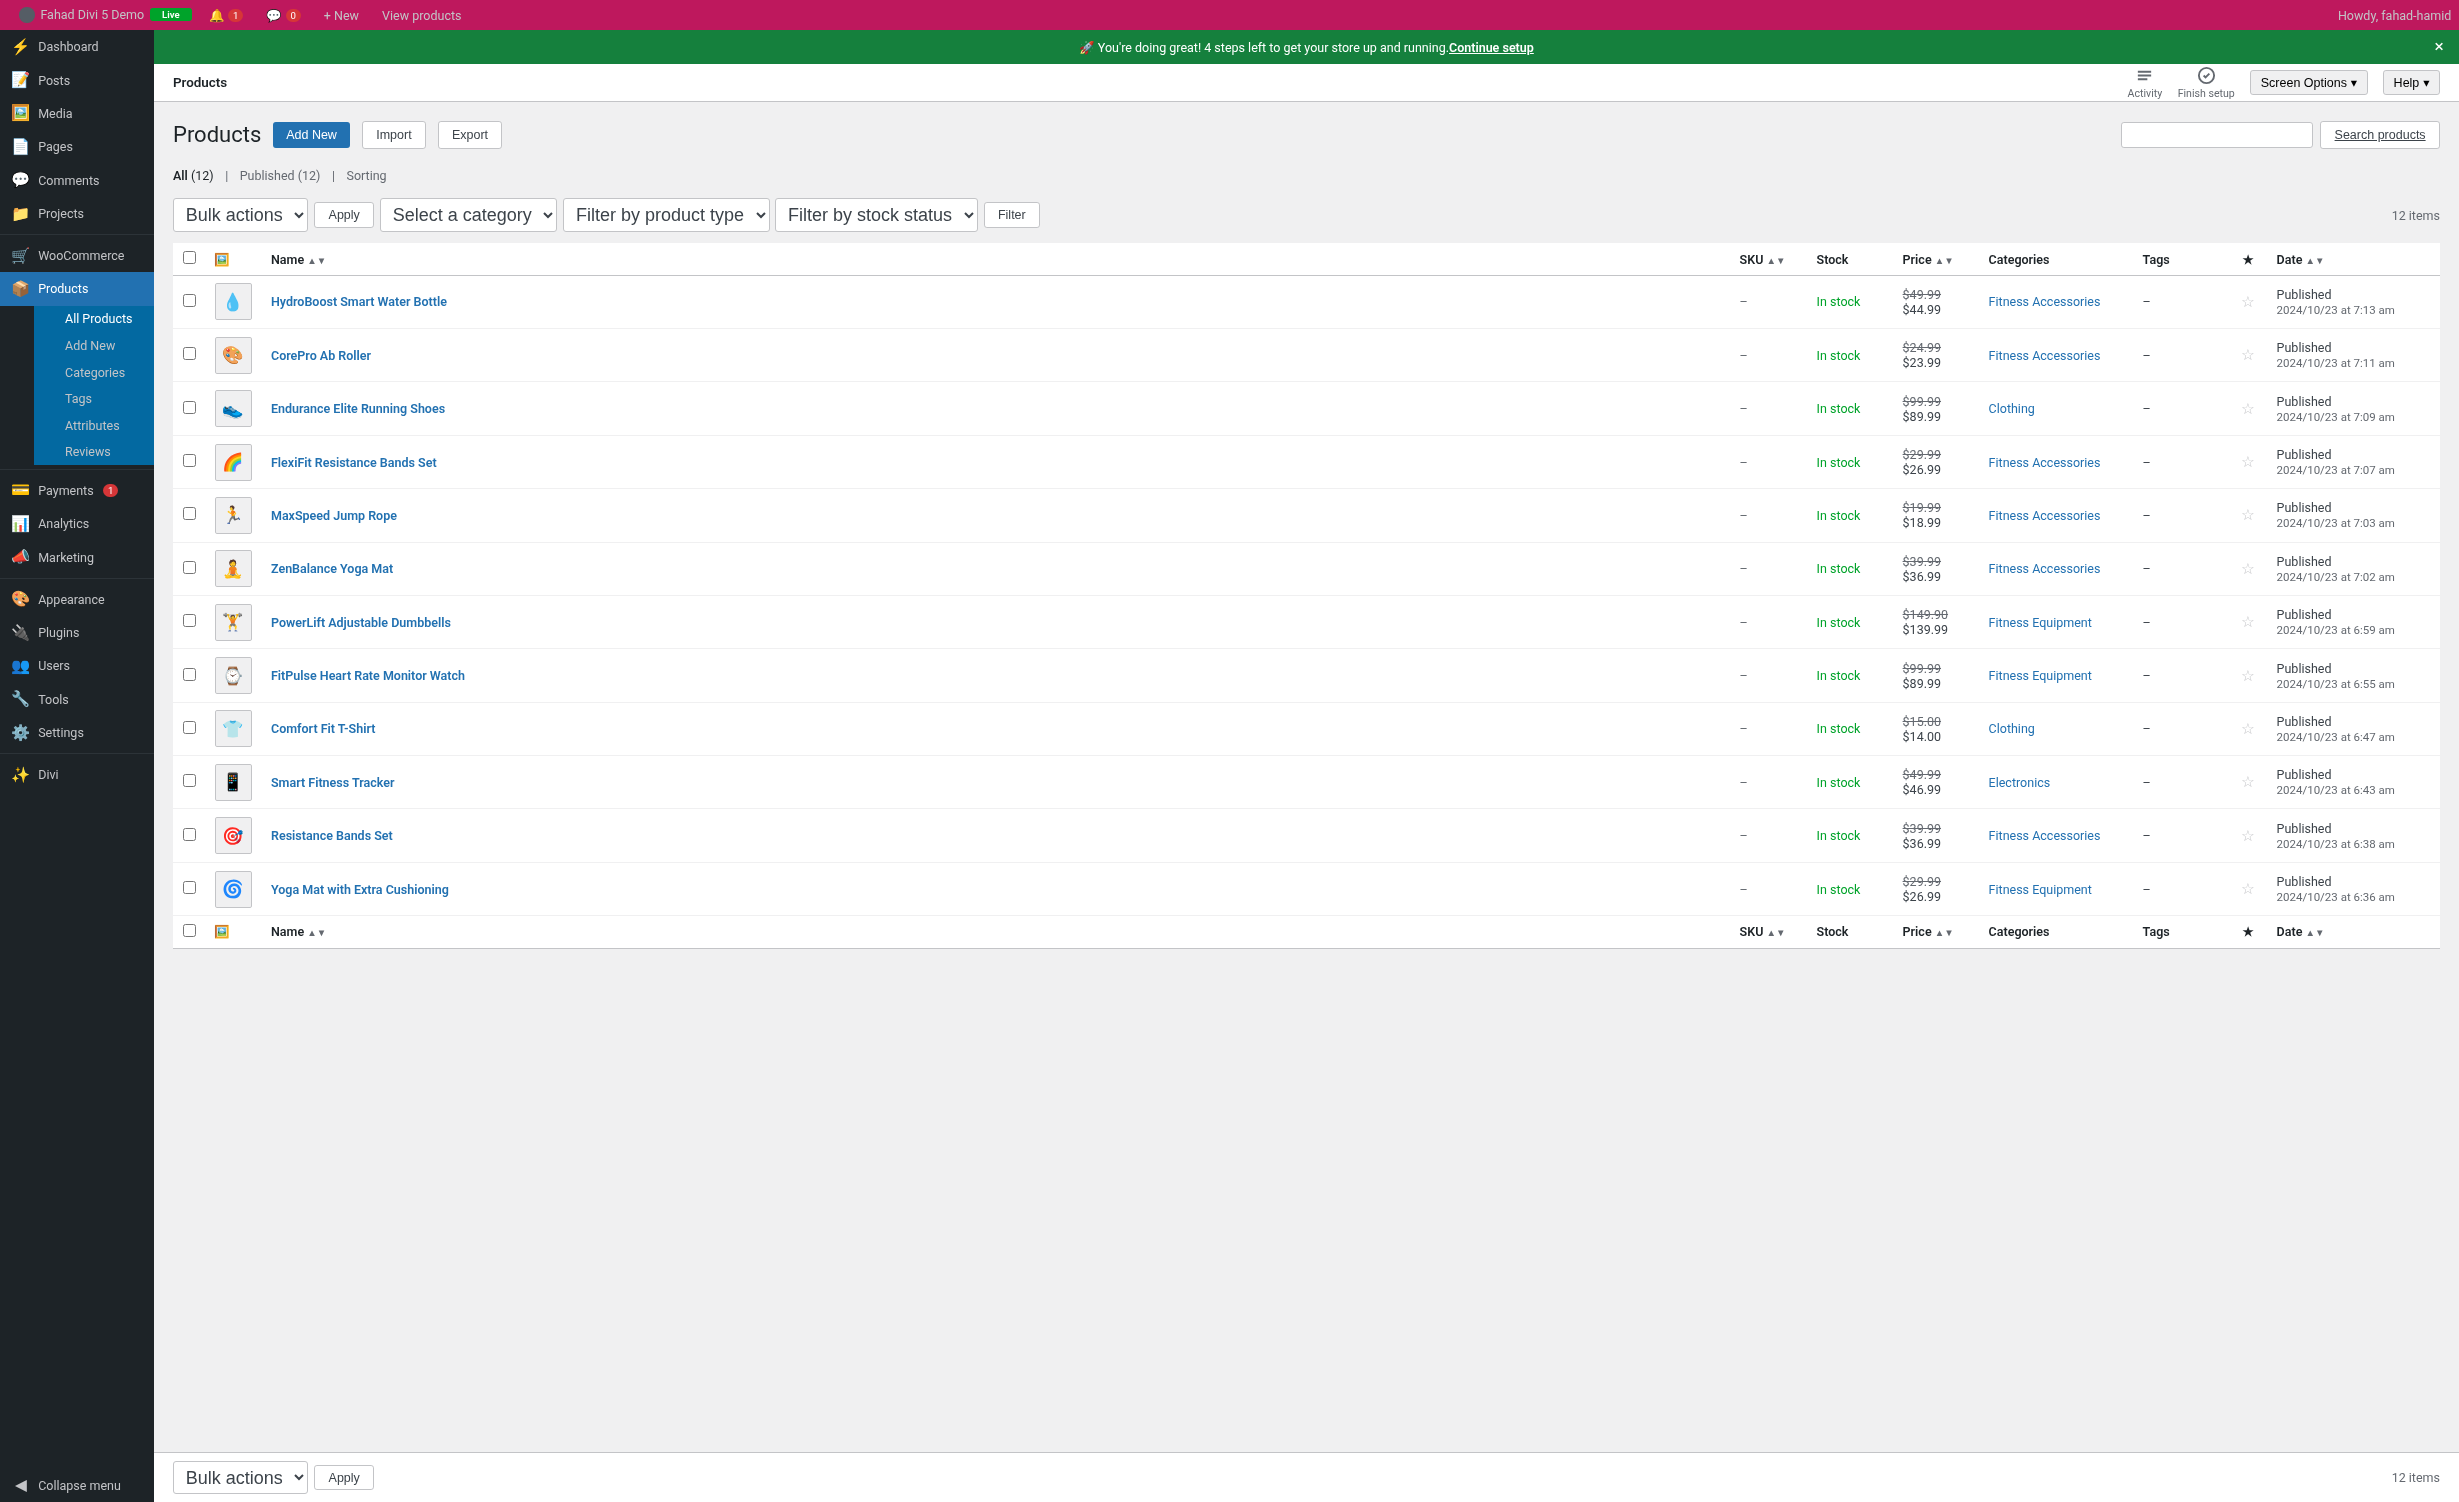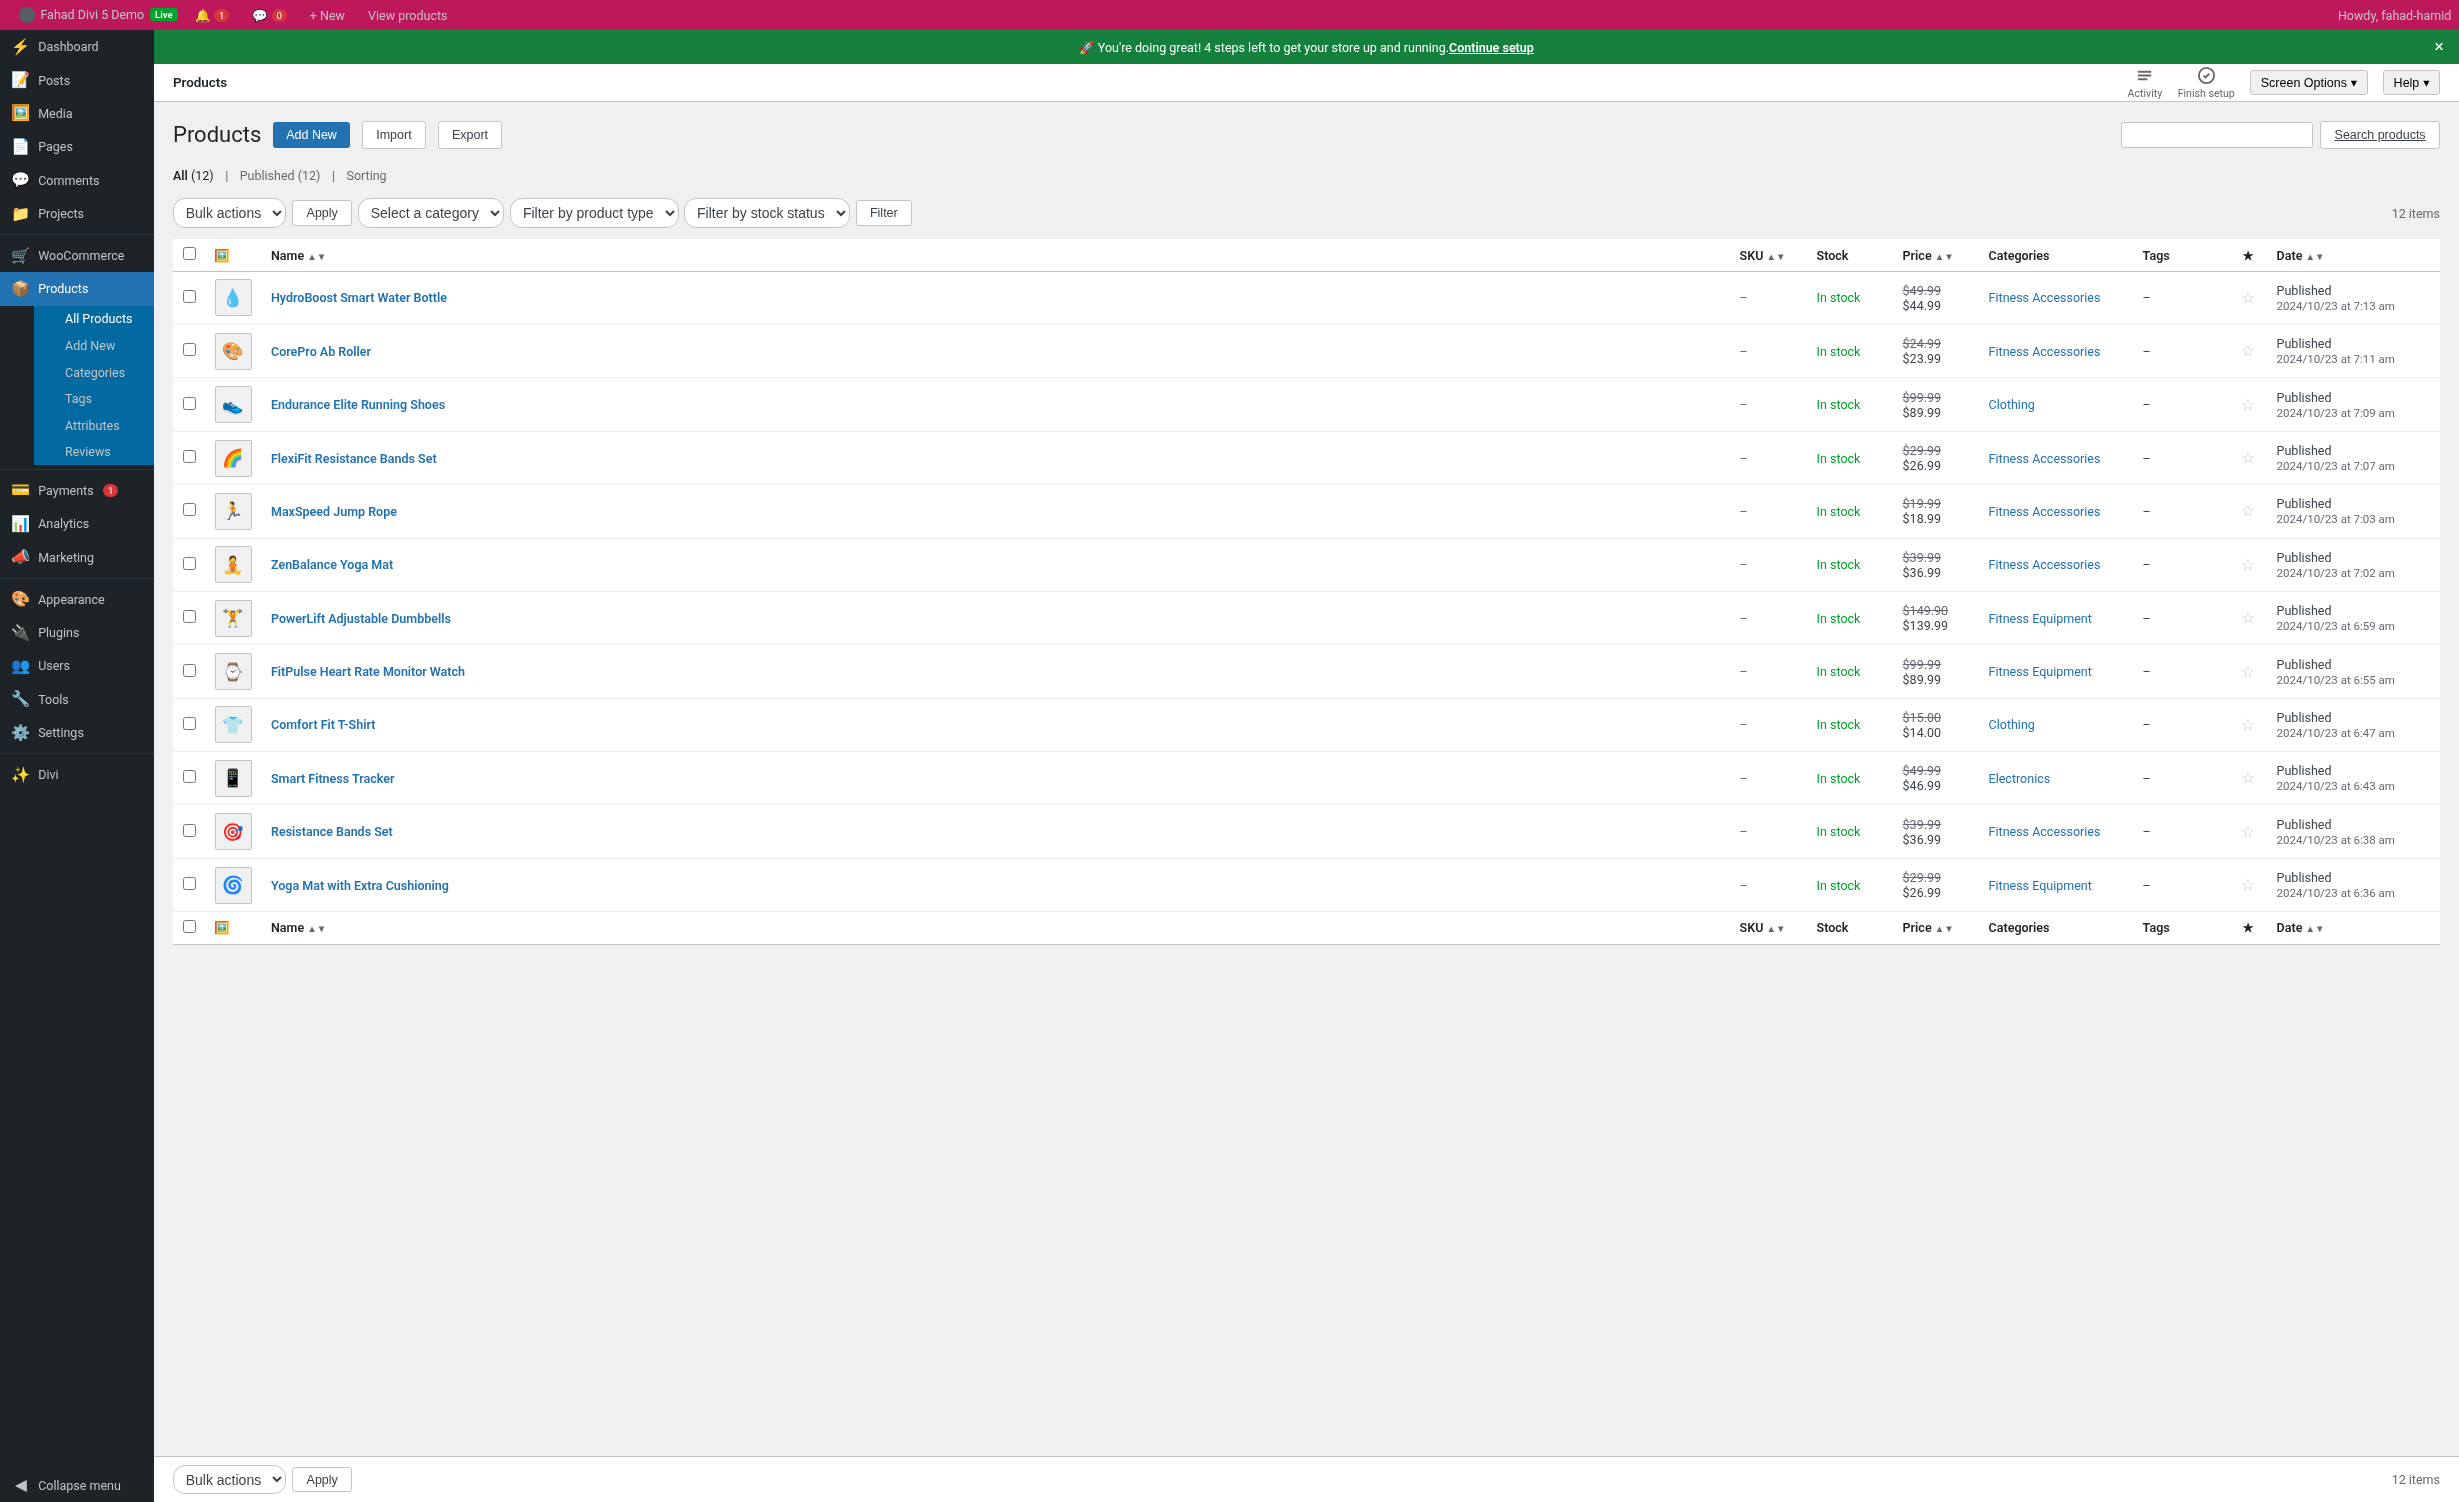--- a/index.html
+++ b/index.html
@@ -1,21 +1,21 @@
 <!DOCTYPE html>
 <html><head>
   <meta charset="utf-8">
   <style>
     * { box-sizing: border-box; margin: 0; padding: 0; }
     body { font-family: -apple-system, BlinkMacSystemFont, "Segoe UI", Roboto, sans-serif; font-size: 12.5px; background: #f0f0f1; color: #3c434a; display: flex; flex-direction: column; height: 100vh; overflow: hidden; }
 
     
     #wpadminbar { background: #be185d; color: #c3c4c7; height: 30px; display: flex; align-items: center; padding: 0 7.7px; gap: 11.5px; flex-shrink: 0; z-index: 100; }
     .adminbar-site { display: flex; align-items: center; gap: 5.8px; color: #c3c4c7; font-size: 12.5px; }
-    .adminbar-site .live-badge { background: #00a32a; color: #fff; border-radius: 2.9px; padding: 1px 5px; font-size: 9.6px; font-weight: 600; }
+    .adminbar-site .live-badge { background: #00a32a; color: #fff; border-radius: 2.9px; padding: 1px 12px; font-size: 9.6px; font-weight: 600; }
     .adminbar-item { color: #c3c4c7; font-size: 12.5px; display: flex; align-items: center; gap: 3.8px; cursor: pointer; padding: 0 5.8px; height: 31px; }
     .adminbar-count { background: #d63638; color: #fff; border-radius: 9.6px; padding: 1px 4.8px; font-size: 9.6px; }
     .adminbar-right { margin-left: auto; display: flex; align-items: center; gap: 3.8px; color: #c3c4c7; font-size: 12.5px; }
 
     
     .layout { display: flex; flex: 1; overflow: hidden; }
 
     
     .sidebar { width: 154px; background: #1d2327; color: #c3c4c7; display: flex; flex-direction: column; overflow-y: auto; flex-shrink: 0; }
     .sidebar-item { display: flex; align-items: center; gap: 7.7px; padding: 7.7px 11.5px; cursor: pointer; font-size: 12.5px; color: #c3c4c7; text-decoration: none; }
@@ -55,21 +55,21 @@
 
     
     .tabbar { display: flex; gap: 0; margin-bottom: 11.5px; align-items: center; }
     .tab-link { color: #646970; text-decoration: none; font-size: 12.5px; padding: 3.8px 0; margin-right: 11.5px; }
     .tab-link.active { color: #1d2327; font-weight: 600; }
     .tab-sep { color: #646970; margin-right: 11.5px; }
     .tab-count { font-weight: normal; }
 
     
     .filters-row { display: flex; align-items: center; gap: 5.8px; margin-bottom: 11.5px; flex-wrap: wrap; }
-    .filter-select { border: 1px solid #c3c4c7; border-radius: 12px; padding: 4.8px 7.7px; font-size: 14px; background: #fff; color: #3c434a; cursor: pointer; }
+    .filter-select { border: 1px solid #c3c4c7; border-radius: 3px; padding: 4.8px 7.7px; font-size: 18px; background: #fff; color: #3c434a; cursor: pointer; }
     .btn-filter { background: #fff; color: #3c434a; border: 1px solid #c3c4c7; border-radius: 2.9px; padding: 4.8px 13.4px; font-size: 12.5px; cursor: pointer; }
     .btn-apply { background: #fff; color: #3c434a; border: 1px solid #c3c4c7; border-radius: 2.9px; padding: 4.8px 13.4px; font-size: 12.5px; cursor: pointer; }
     .items-count { margin-left: auto; font-size: 12.5px; color: #646970; }
 
     
     .products-table { width: 100%; border-collapse: collapse; background: #fff; }
     .products-table th { padding: 7.7px 9.6px; text-align: left; font-size: 12.5px; font-weight: 600; color: #1d2327; border-bottom: 1px solid #c3c4c7; white-space: nowrap; }
     .products-table th a { color: #1d2327; text-decoration: none; }
     .products-table td { padding: 7.7px 9.6px; border-bottom: 1px solid #f0f0f1; vertical-align: middle; font-size: 12.5px; color: #3c434a; }
     .products-table .col-check { width: 27px; }

